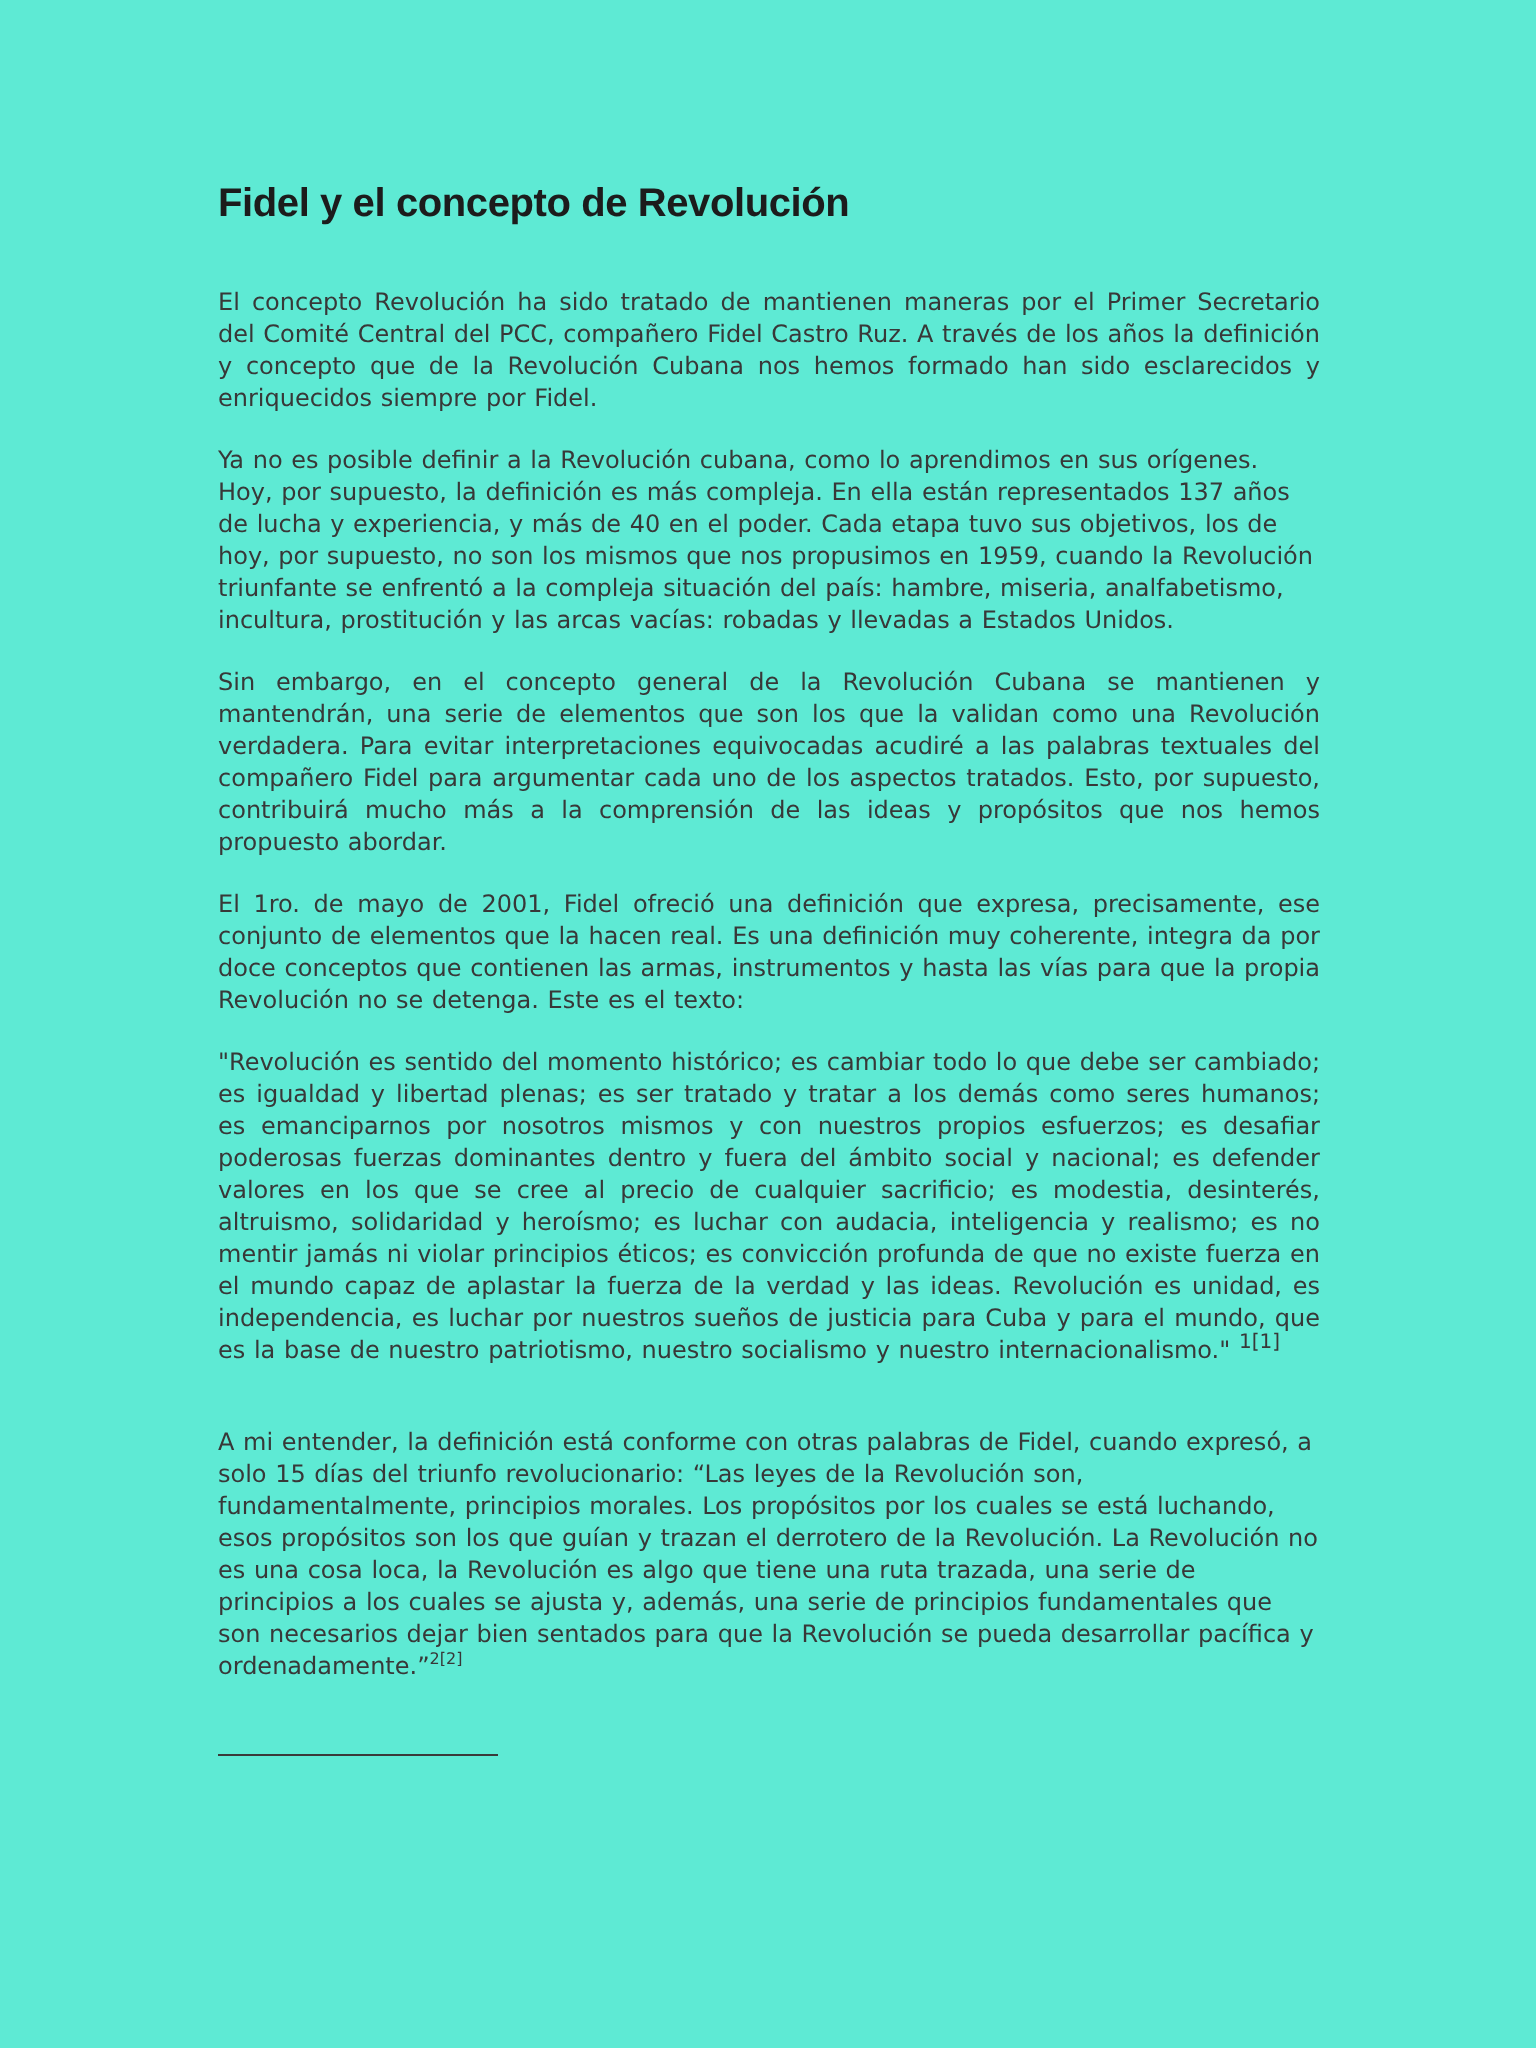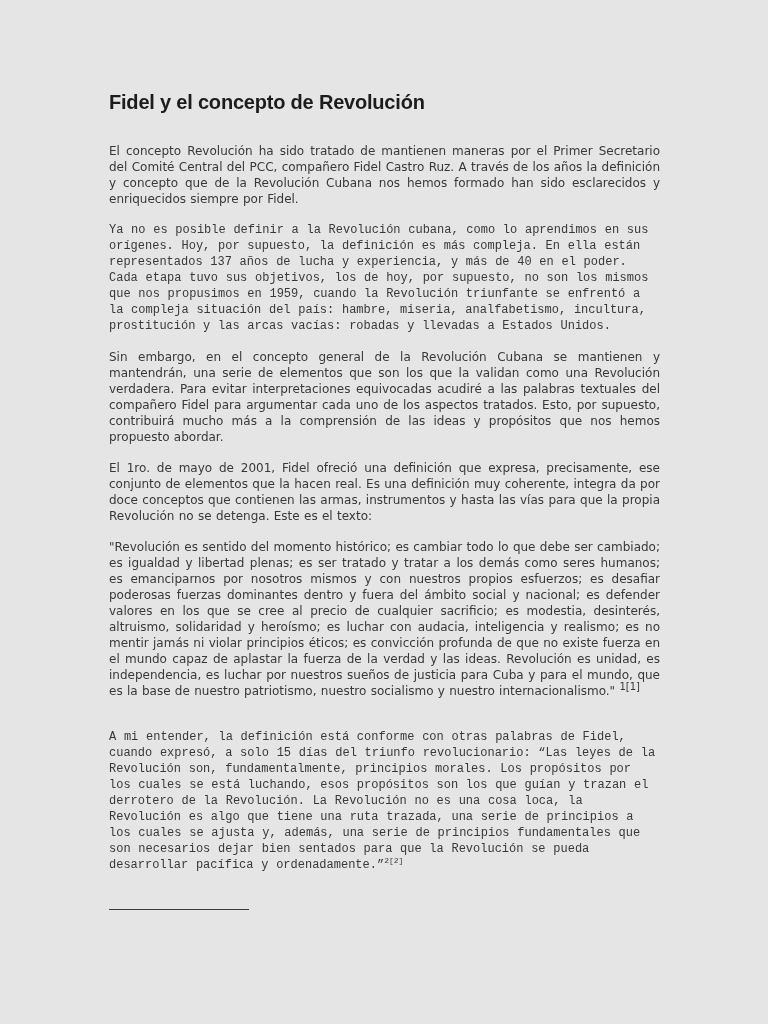--- a/index.html
+++ b/index.html
@@ -11,21 +11,21 @@
     width: 768px;
     height: 1024px;
     overflow: hidden;
     font-family: "DejaVu Sans", sans-serif;
   }
   .page {
     box-sizing: border-box;
     width: 768px;
     height: 1024px;
     padding: 90px 108px 0 109px;
-    background: #e5e5e5;
+    background: #5eead4;
   }
   .doc-title {
     font-family: "Liberation Sans", sans-serif;
     font-size: 20px;
     line-height: 24px;
     font-weight: bold;
     color: #1c1c1c;
     letter-spacing: -0.2px;
     margin: 0 0 29px 0;
   }
@@ -36,21 +36,21 @@
     margin: 0 0 20px 0;
   }
   p.body-par {
     font-size: 12px;
     line-height: 16px;
     color: #383838;
     margin: 0 0 15px 0;
     word-spacing: 0.5px;
   }
   p.justify { text-align: justify; }
-  p.left { text-align: left; font-family: Liberation Mono, monospace; }
+  p.left { text-align: left; }
   p.space-lg { margin-bottom: 30px; }
   sup.ref-big {
     font-size: 10px;
     line-height: 0;
     vertical-align: super;
     color: #383838;
   }
   sup.ref-small {
     font-size: 8px;
     line-height: 0;

